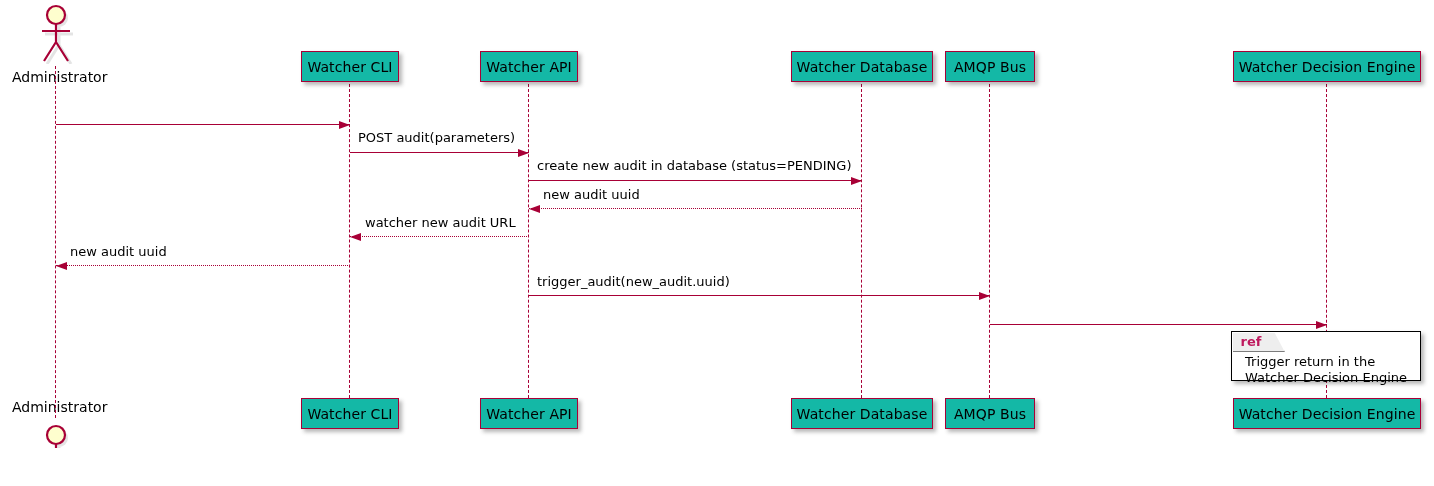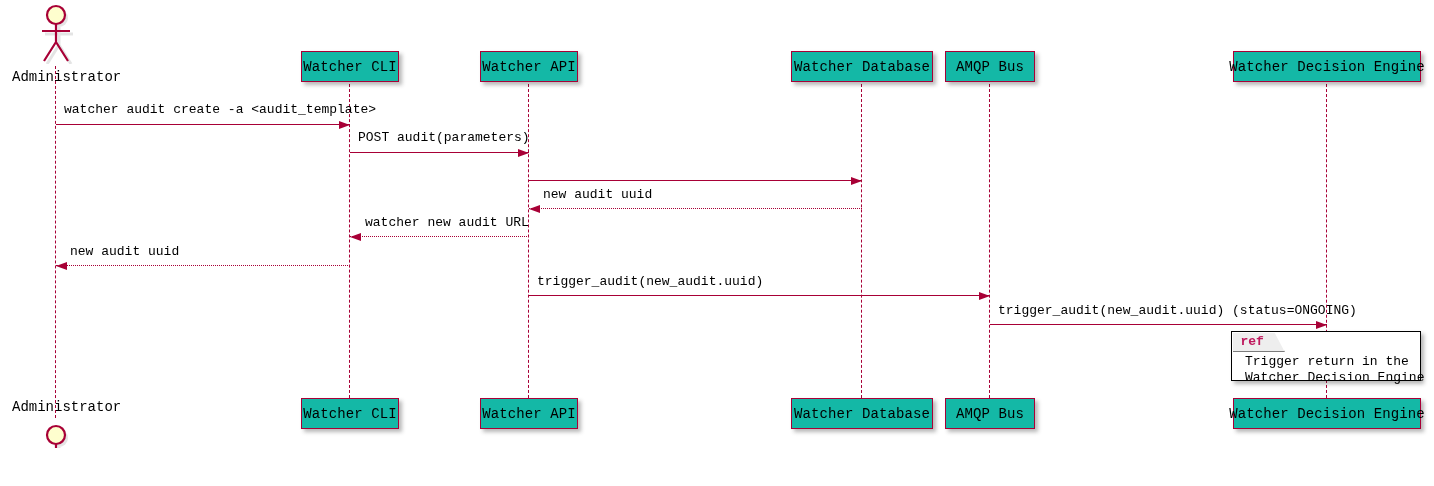--- a/index.html
+++ b/index.html
@@ -9,21 +9,20 @@
   }
   body {
     font-family: "DejaVu Sans", sans-serif;
   }
   #diagram {
     position: relative;
     width: 1434px;
     height: 448px;
     background: #FFFFFF;
     overflow: hidden;
-    font-family: Liberation Mono, monospace;
   }
   
   .participant {
     position: absolute;
     box-sizing: border-box;
     background: #14b8a6;
     border: 1.5px solid #A80036;
     color: #000000;
     font-size: 14px;
     line-height: 1;
@@ -151,38 +150,37 @@
     <div class="participant" style="left: 791px; top: 51px; width: 142px; height: 31px;">Watcher Database</div>
     <div class="participant" style="left: 791px; top: 398px; width: 142px; height: 31px;">Watcher Database</div>
     <div class="lifeline" style="left: 989.25px; top: 84px; height: 314px;"></div>
     <div class="participant" style="left: 945px; top: 51px; width: 90px; height: 31px;">AMQP Bus</div>
     <div class="participant" style="left: 945px; top: 398px; width: 90px; height: 31px;">AMQP Bus</div>
     <div class="lifeline" style="left: 1326.25px; top: 84px; height: 314px;"></div>
     <div class="participant" style="left: 1233px; top: 51px; width: 188px; height: 31px;">Watcher Decision Engine</div>
     <div class="participant" style="left: 1233px; top: 398px; width: 188px; height: 31px;">Watcher Decision Engine</div>
     <div class="msg-line" style="left: 56px; top: 124px; width: 294px;"></div>
     <div class="arrow-head right" style="left: 339px; top: 120.5px;"></div>
-    <div class="msg-label" style="left: 64px; top: 103px;">watcher audit create -a &lt;audit_template&gt;</div>
     <div class="msg-line" style="left: 350px; top: 152px; width: 179px;"></div>
     <div class="arrow-head right" style="left: 518px; top: 148.5px;"></div>
     <div class="msg-label" style="left: 358px; top: 131px;">POST audit(parameters)</div>
     <div class="msg-line" style="left: 529px; top: 180px; width: 333px;"></div>
     <div class="arrow-head right" style="left: 851px; top: 176.5px;"></div>
+    <div class="msg-label" style="left: 537px; top: 159px;">create new audit in database (status=PENDING)</div>
     <div class="msg-line dotted" style="left: 529px; top: 208px; width: 333px;"></div>
     <div class="arrow-head left" style="left: 529px; top: 204.5px;"></div>
     <div class="msg-label" style="left: 543px; top: 188px;">new audit uuid</div>
     <div class="msg-line dotted" style="left: 350px; top: 236px; width: 179px;"></div>
     <div class="arrow-head left" style="left: 350px; top: 232.5px;"></div>
     <div class="msg-label" style="left: 365px; top: 216px;">watcher new audit URL</div>
     <div class="msg-line dotted" style="left: 56px; top: 265px; width: 294px;"></div>
     <div class="arrow-head left" style="left: 56px; top: 261.5px;"></div>
     <div class="msg-label" style="left: 70px; top: 245px;">new audit uuid</div>
     <div class="msg-line" style="left: 529px; top: 295px; width: 461px;"></div>
     <div class="arrow-head right" style="left: 979px; top: 291.5px;"></div>
     <div class="msg-label" style="left: 537px; top: 275px;">trigger_audit(new_audit.uuid)</div>
     <div class="msg-line" style="left: 990px; top: 324px; width: 337px;"></div>
     <div class="arrow-head right" style="left: 1316px; top: 320.5px;"></div>
-    <div class="msg-label" style="left: 998px; top: 304px;">trigger_audit(new_audit.uuid) (status=ONGOING)</div>
     <div class="ref-box" style="left: 1231px; top: 331px; width: 190px; height: 50px;"></div>
     <div class="ref-tab" style="left: 1232.5px; top: 332.5px; width: 52px; position: absolute;">ref</div>
     <div class="ref-text" style="left: 1245px; top: 354px;">Trigger return in the</div>
     <div class="ref-text" style="left: 1245px; top: 370px;">Watcher Decision Engine</div>
   </div>
 
 </body></html>

